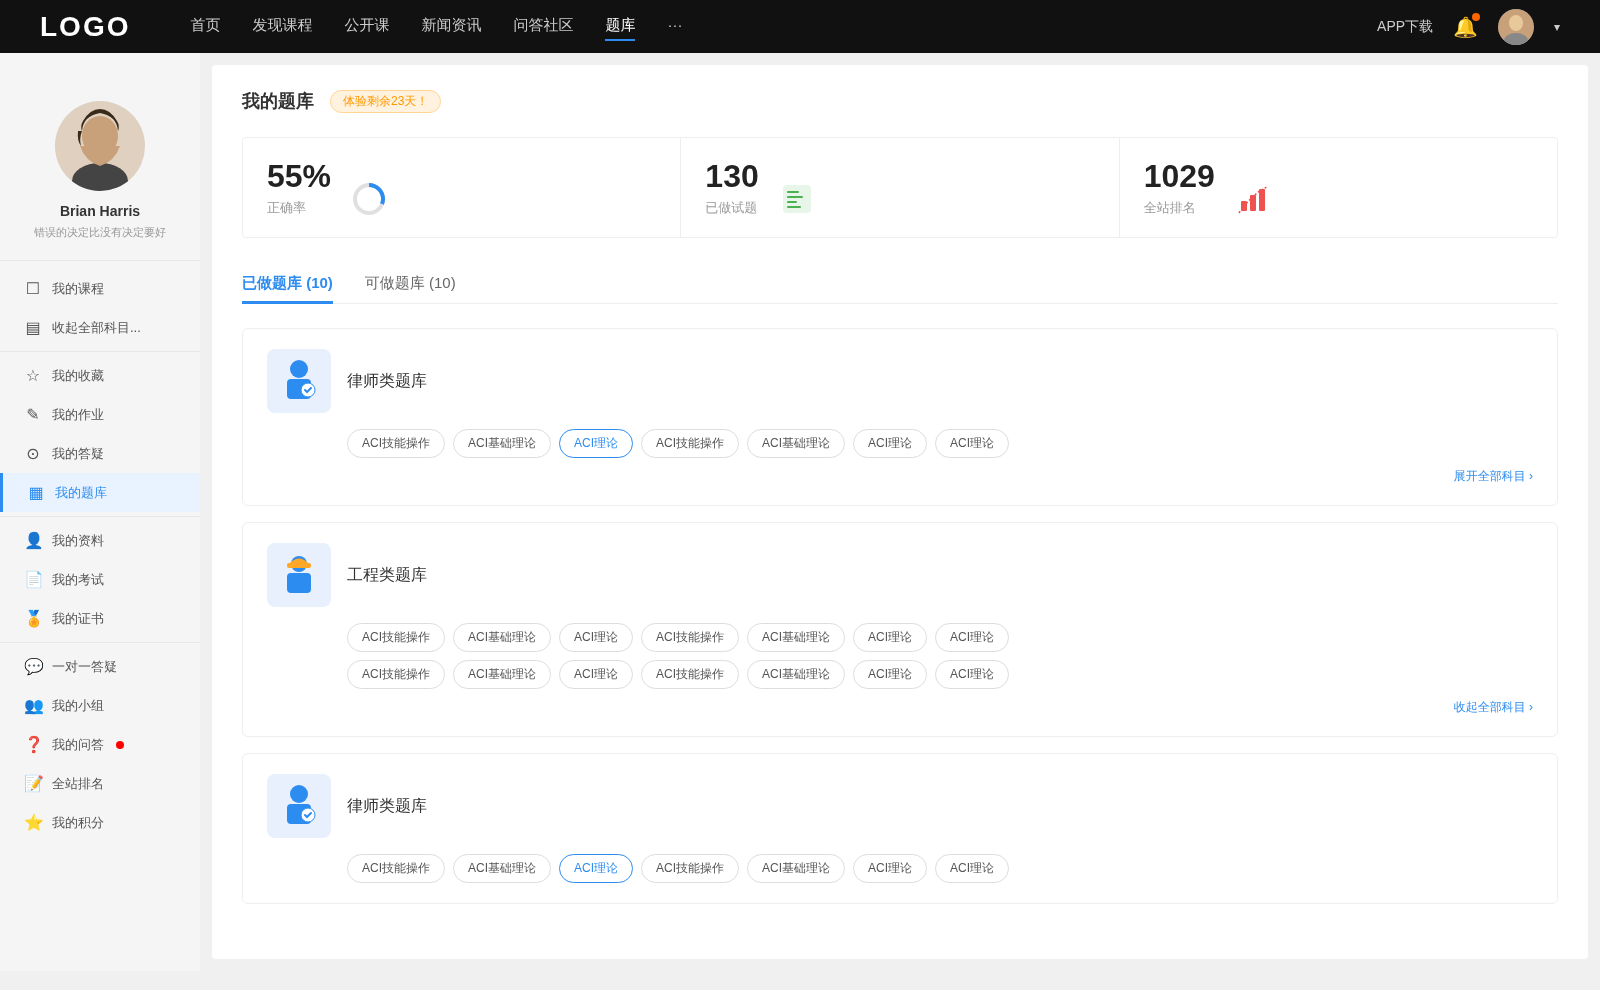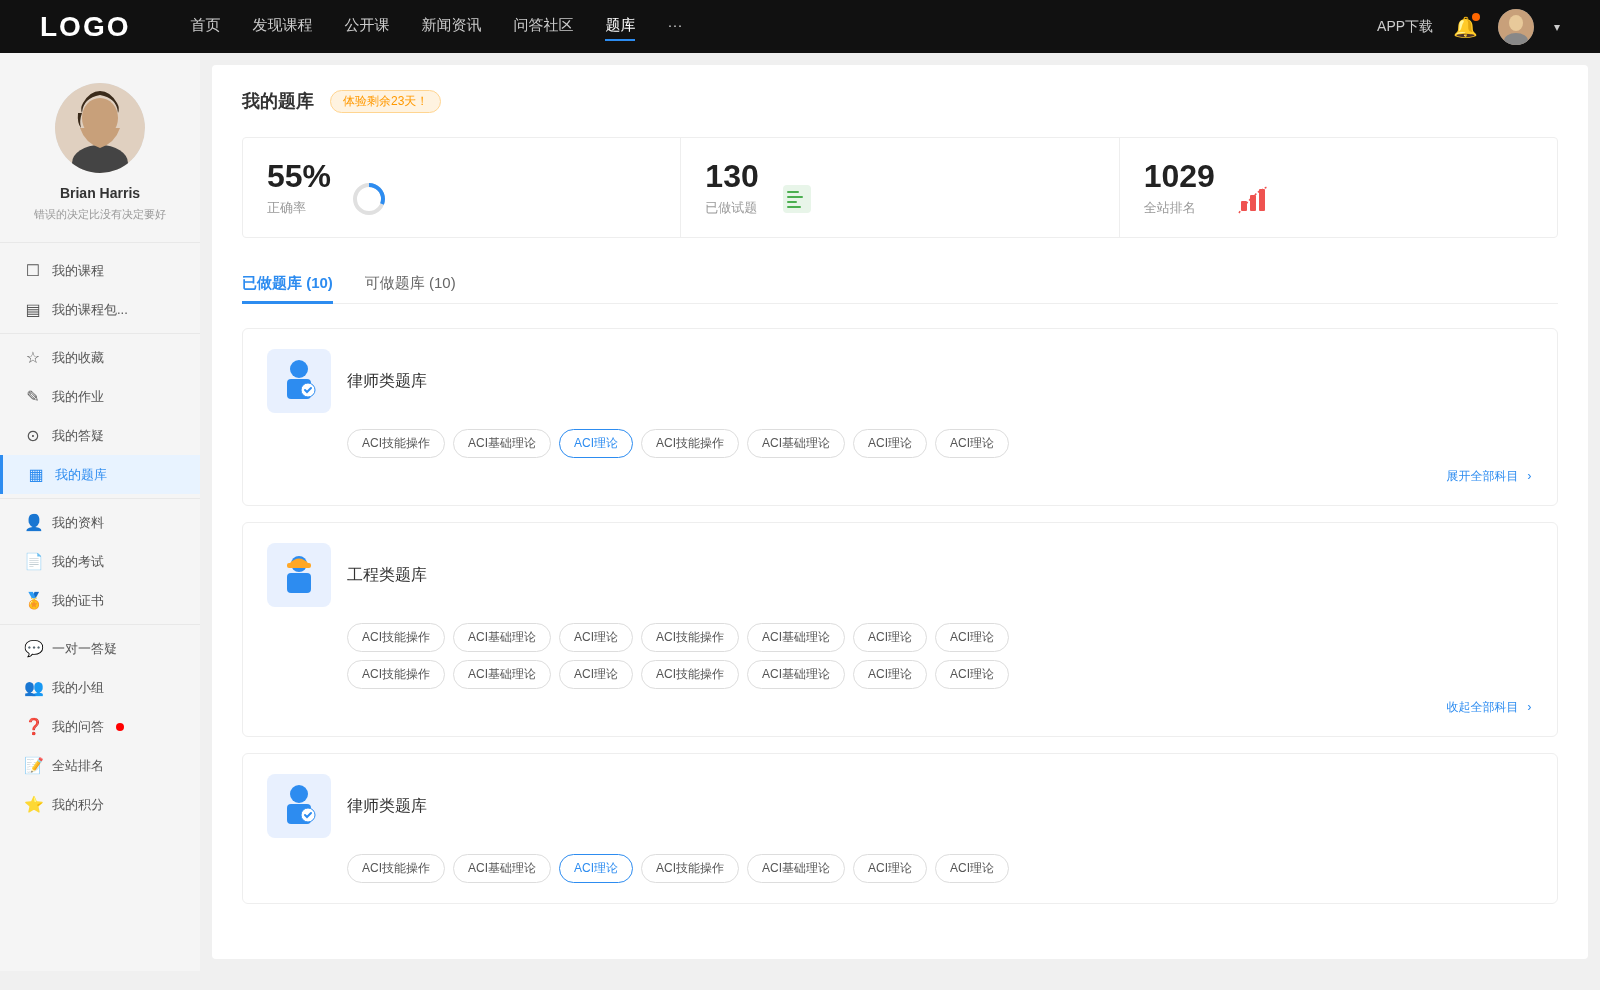--- a/index.html
+++ b/index.html
@@ -17,21 +17,21 @@
     .nav-bell-icon { color: #fff; font-size: 20px; }
     .nav-bell-dot { position: absolute; top: -2px; right: -2px; width: 8px; height: 8px; background: #f60; border-radius: 50%; }
     .nav-avatar { width: 36px; height: 36px; border-radius: 50%; background: #888; overflow: hidden; display: flex; align-items: center; justify-content: center; cursor: pointer; }
     .nav-chevron { color: #ccc; font-size: 12px; cursor: pointer; }
 
     
     .layout { display: flex; min-height: calc(100vh - 72px); background: #f0f0f0; }
 
     
     .sidebar { width: 200px; background: #f5f5f5; padding: 0; flex-shrink: 0; }
-    .sidebar-profile { display: flex; flex-direction: column; align-items: center; padding: 30px 16px 20px; border-bottom: 1px solid #e8e8e8; }
+    .sidebar-profile { display: flex; flex-direction: column; align-items: center; padding: 48px 16px 20px; border-bottom: 1px solid #e8e8e8; }
     .sidebar-avatar { width: 90px; height: 90px; border-radius: 50%; background: #ddd; overflow: hidden; margin-bottom: 12px; }
     .sidebar-name { font-size: 14px; font-weight: 600; color: #333; margin-bottom: 6px; }
     .sidebar-motto { font-size: 11px; color: #999; text-align: center; }
     .sidebar-menu { padding: 8px 0; }
     .sidebar-item { display: flex; align-items: center; gap: 10px; padding: 10px 24px; cursor: pointer; color: #555; font-size: 13px; }
     .sidebar-item.active { color: #2d8cf0; background: #e8f3ff; border-left: 3px solid #2d8cf0; }
     .sidebar-item .icon { font-size: 16px; width: 18px; text-align: center; }
     .sidebar-divider { border: none; border-top: 1px solid #e8e8e8; margin: 4px 0; }
     .red-dot { width: 8px; height: 8px; background: #f00; border-radius: 50%; display: inline-block; margin-left: 2px; }
 
@@ -57,21 +57,21 @@
     .tab.active { color: #2d8cf0; border-bottom: 3px solid #2d8cf0; font-weight: 600; }
 
     
     .qb-card { border: 1px solid #eee; border-radius: 6px; margin-bottom: 16px; padding: 20px 24px; }
     .qb-card-header { display: flex; align-items: center; gap: 16px; margin-bottom: 16px; }
     .qb-icon { width: 64px; height: 64px; background: #e8f0fe; border-radius: 8px; display: flex; align-items: center; justify-content: center; flex-shrink: 0; }
     .qb-title { font-size: 16px; font-weight: 400; color: #333; }
     .qb-tags { display: flex; flex-wrap: wrap; gap: 8px; padding-left: 80px; }
     .qb-tag { padding: 5px 14px; border: 1px solid #ddd; border-radius: 20px; font-size: 12px; color: #555; cursor: pointer; background: #fff; }
     .qb-tag.selected { border-color: #2d8cf0; color: #2d8cf0; background: #fff; }
-    .qb-expand { text-align: right; color: #2d8cf0; font-size: 12px; cursor: pointer; margin-top: 10px; font-family: Liberation Mono, monospace; }
+    .qb-expand { text-align: right; color: #2d8cf0; font-size: 12px; cursor: pointer; margin-top: 10px; }
   </style>
 </head>
 <body>
 
 <nav class="nav">
   <div class="nav-logo">LOGO</div>
   <div class="nav-links">
     <a class="nav-link">首页</a>
     <a class="nav-link">发现课程</a>
     <a class="nav-link">公开课</a>
@@ -115,21 +115,21 @@
       <div class="sidebar-name">Brian Harris</div>
       <div class="sidebar-motto">错误的决定比没有决定要好</div>
     </div>
     <div class="sidebar-menu">
       <div class="sidebar-item">
         <span class="icon">☐</span>
         <span>我的课程</span>
       </div>
       <div class="sidebar-item">
         <span class="icon">▤</span>
-        <span>我的课程包...</span>
+        <span>收起全部科目...</span>
       </div>
       <hr class="sidebar-divider">
       <div class="sidebar-item">
         <span class="icon">☆</span>
         <span>我的收藏</span>
       </div>
       <div class="sidebar-item">
         <span class="icon">✎</span>
         <span>我的作业</span>
       </div>

